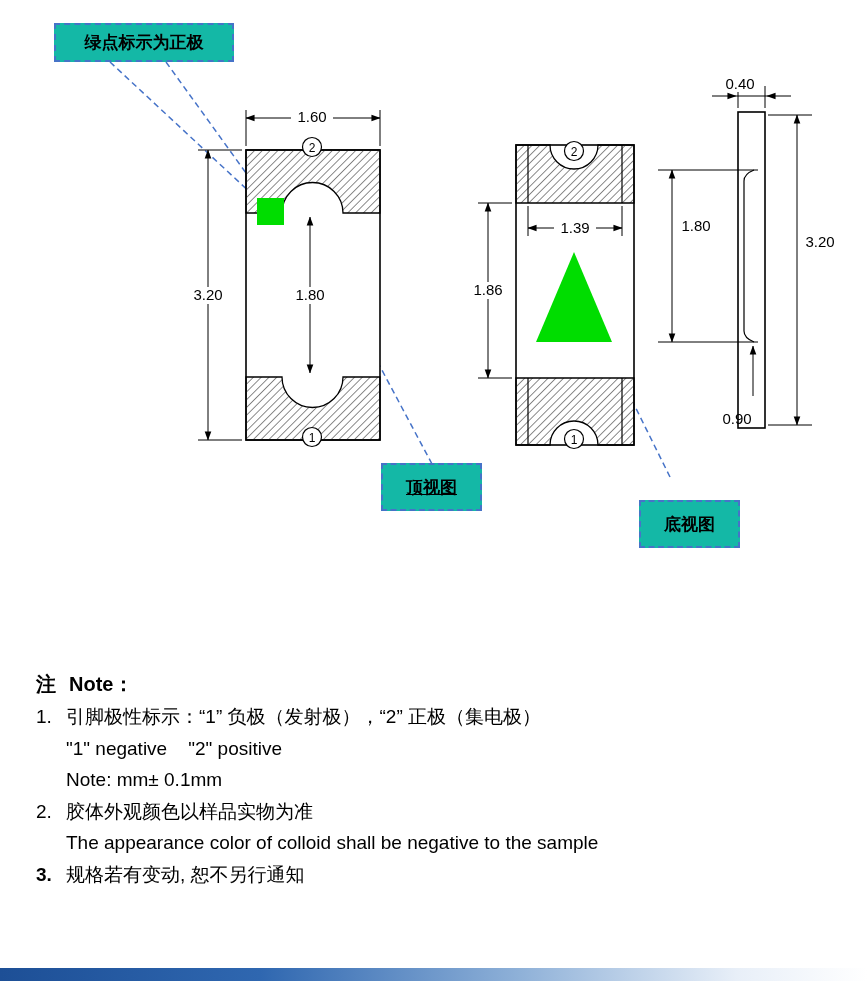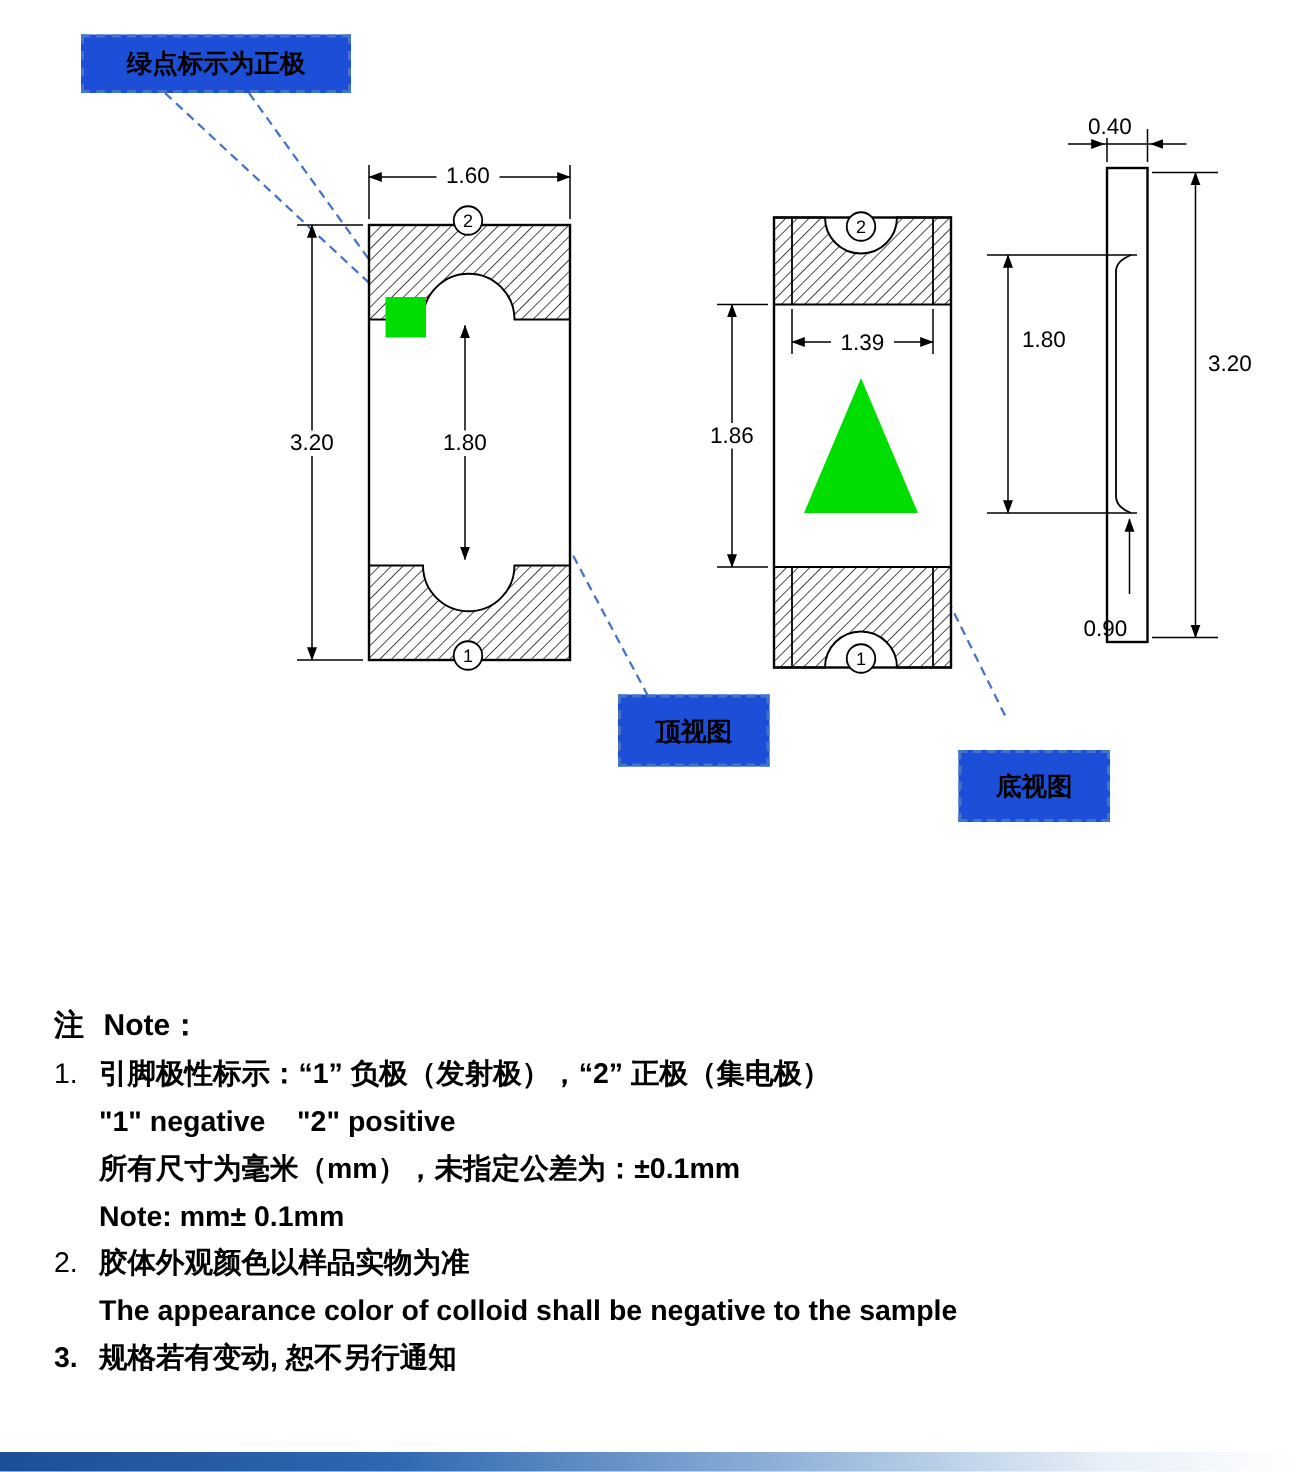--- a/index.html
+++ b/index.html
@@ -6,34 +6,34 @@
   body{
     width:867px;height:981px;position:relative;background:#ffffff;
     font-family:"Liberation Sans","DejaVu Sans",sans-serif;color:#000;
     overflow:hidden;
   }
   svg.drawing{position:absolute;left:0;top:0;}
   svg text{font-family:"Liberation Sans","DejaVu Sans",sans-serif;}
   .dim-label{font-size:15px;fill:#000;text-anchor:middle;}
   .pin-label{font-size:12px;fill:#000;text-anchor:middle;}
   .callout{
-    position:absolute;border:2px dashed #4673c8;background:#1d4ed8;
+    position:absolute;border:2px dashed #4673c8;background:#14b8a6;
     font-weight:bold;font-size:17px;color:#000;
     display:flex;align-items:center;justify-content:center;
     box-sizing:border-box;
   }
   #callout-green{left:54px;top:23px;width:180px;height:39px;}
-  #callout-top{left:412px;top:463px;width:101px;height:48px;text-decoration:underline;}
+  #callout-top{left:381px;top:463px;width:101px;height:48px;text-decoration:underline;}
   #callout-bottom{left:639px;top:500px;width:101px;height:48px;}
   .notes{position:absolute;left:36px;top:668px;width:814px;}
   .notes-heading{display:flex;gap:13px;font-size:20px;font-weight:bold;line-height:33px;}
   .note-row{display:flex;font-size:19px;line-height:31.5px;}
   .note-num{width:30px;flex:none;}
   .note-num.bold{font-weight:bold;}
-  .note-text{white-space:pre-wrap;font-weight:bold;}
+  .note-text{white-space:pre-wrap;}
   .footer-bar{
     position:absolute;left:0;top:968px;width:867px;height:13px;
     background:linear-gradient(to right,#1d4f96 0%,#2f67b0 30%,#8fb1d8 60%,#e8eff8 85%,#ffffff 100%);
   }
 </style>
 </head>
 <body>
 
 <svg class="drawing" width="867" height="560" viewBox="0 0 867 560">
   <defs>
@@ -160,21 +160,20 @@
   <div class="note-row">
     <span class="note-num">1.</span>
     <span class="note-text">引脚极性标示：“1” 负极（发射极），“2” 正极（集电极）</span>
   </div>
   <div class="note-row">
     <span class="note-num"></span>
     <span class="note-text">"1" negative    "2" positive</span>
   </div>
   <div class="note-row">
     <span class="note-num"></span>
-    <span class="note-text">所有尺寸为毫米（mm），未指定公差为：±0.1mm</span>
   </div>
   <div class="note-row">
     <span class="note-num"></span>
     <span class="note-text">Note: mm± 0.1mm</span>
   </div>
   <div class="note-row">
     <span class="note-num">2.</span>
     <span class="note-text">胶体外观颜色以样品实物为准</span>
   </div>
   <div class="note-row">

